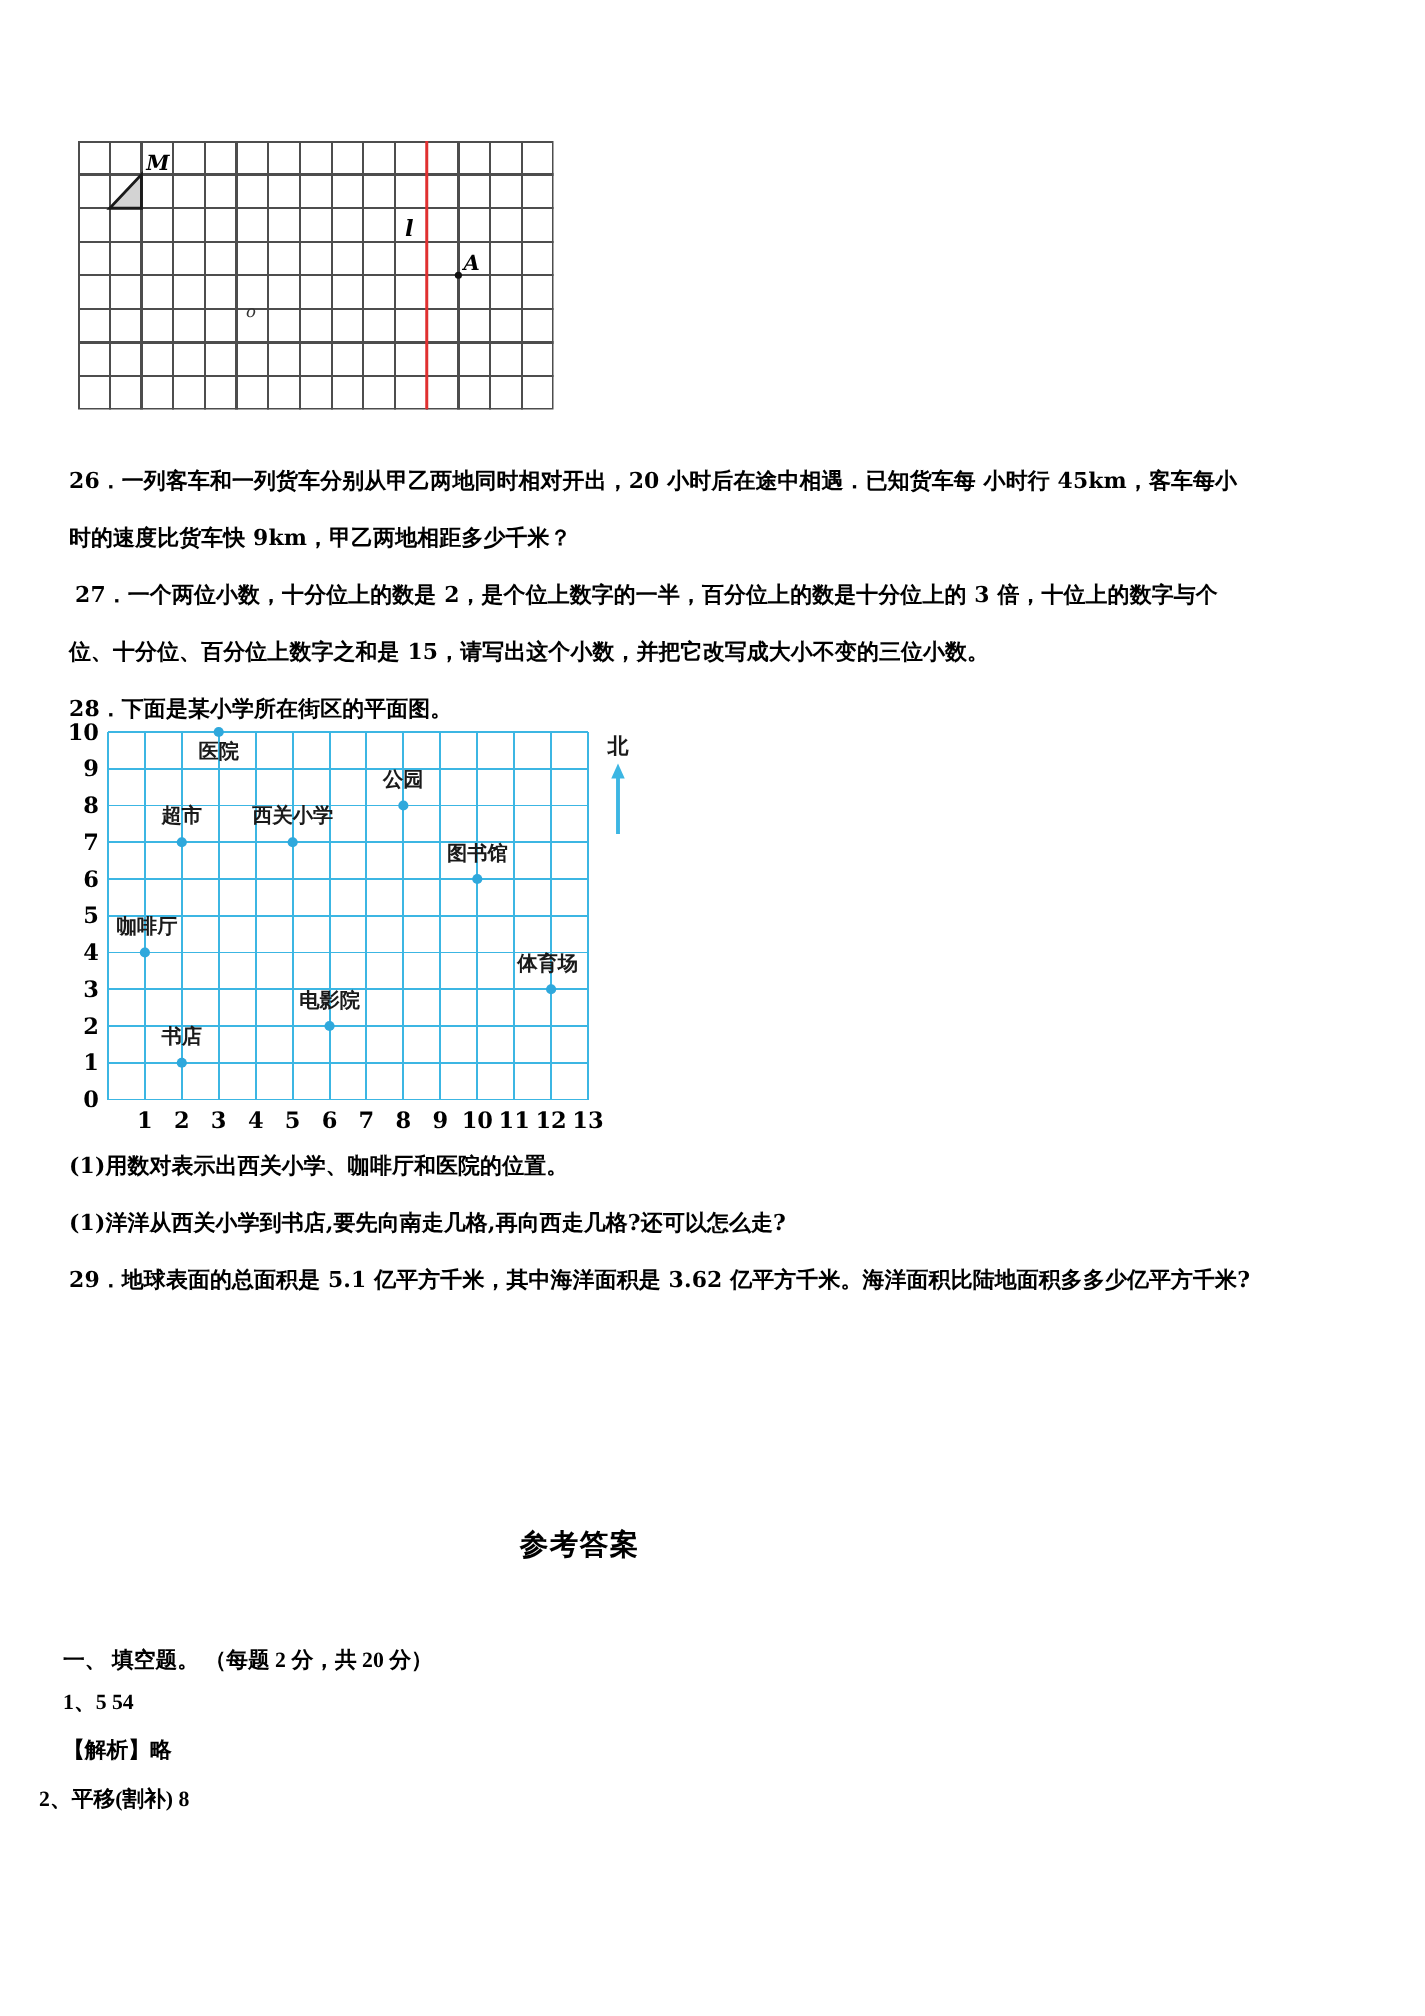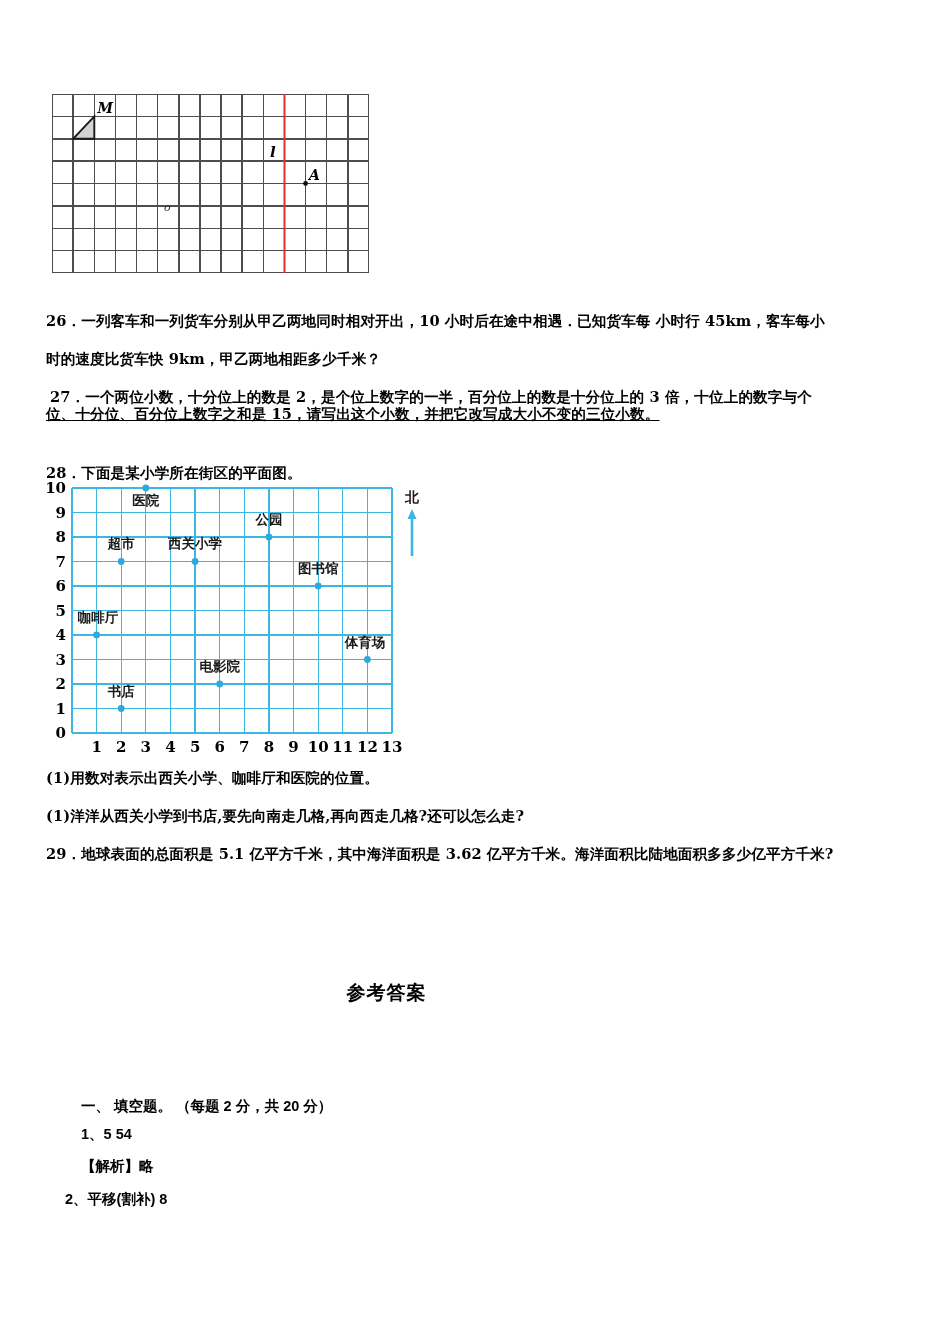--- a/index.html
+++ b/index.html
@@ -64,37 +64,36 @@
     font-family: "DejaVu Sans", sans-serif;
     font-size: 14px;
     font-weight: 700;
     fill: #1a1a1a;
   }
 
   
   #answer-title {
     position: absolute;
     left: 0;
-    top: 980px;
+    top: 1017px;
     width: 773px;
     text-align: center;
     font-family: "DejaVu Sans", sans-serif;
     font-size: 19px;
     font-weight: 700;
     letter-spacing: 1px;
     color: #000;
   }
   .ans-line {
     position: absolute;
-    font-family: Liberation Sans, sans-serif;
+    font-family: Liberation Serif, serif;
     font-size: 14.5px;
     font-weight: 700;
     white-space: nowrap;
     color: #000;
-    margin-left: 39px;
   }
 </style>
 </head>
 <body>
 
 <div id="fig-grid">
   <svg width="317" height="179" viewBox="0 0 317 179" xmlns="http://www.w3.org/2000/svg">
 
     <g shape-rendering="crispEdges">
       <rect x="0.5" y="0.5" width="316" height="178" fill="#ffffff" stroke="#4d4d4d" stroke-width="1.6"></rect>
@@ -133,25 +132,25 @@
     <text x="112" y="117" font-family="DejaVu Serif, serif" font-size="11" font-style="italic" fill="#333">o</text>
 
     <line x1="232.5" y1="0" x2="232.5" y2="179" stroke="#e03030" stroke-width="2"></line>
     <text x="218" y="63" font-family="DejaVu Serif, serif" font-size="15" font-style="italic" font-weight="700" fill="#000">l</text>
 
     <circle cx="253.6" cy="89.5" r="2.4" fill="#111"></circle>
     <text x="257" y="86" font-family="DejaVu Serif, serif" font-size="14" font-style="italic" font-weight="700" fill="#000">A</text>
   </svg>
 </div>
 
-<div class="q-line" style="left:46px; top:311px;">26．一列客车和一列货车分别从甲乙两地同时相对开出，10 小时后在途中相遇．已知货车每 小时行 45km，客车每小</div>
+<div class="q-line" style="left:46px; top:311px;">26．一列客车和一列货车分别从甲乙两地同时相对开出，20 小时后在途中相遇．已知货车每 小时行 45km，客车每小</div>
 <div class="q-line" style="left:46px; top:349px;">时的速度比货车快 9km，甲乙两地相距多少千米？</div>
 
 <div class="q-line" style="left:50px; top:387px;">27．一个两位小数，十分位上的数是 2，是个位上数字的一半，百分位上的数是十分位上的 3 倍，十位上的数字与个</div>
-<div class="q-line" style="left:46px; top:404px;text-decoration:underline;">位、十分位、百分位上数字之和是 15，请写出这个小数，并把它改写成大小不变的三位小数。</div>
+<div class="q-line" style="left:46px; top:425px;">位、十分位、百分位上数字之和是 15，请写出这个小数，并把它改写成大小不变的三位小数。</div>
 
 <div class="q-line" style="left:46px; top:463px;">28．下面是某小学所在街区的平面图。</div>
 
 <div id="fig-plane">
   <svg width="420" height="280" viewBox="0 0 420 280" xmlns="http://www.w3.org/2000/svg">
 
     <g shape-rendering="crispEdges" stroke="#3cb6e3" stroke-width="1.3" fill="none">
 
       <line x1="32" y1="12" x2="32" y2="257"></line>
       <line x1="56.6" y1="12" x2="56.6" y2="257"></line>

